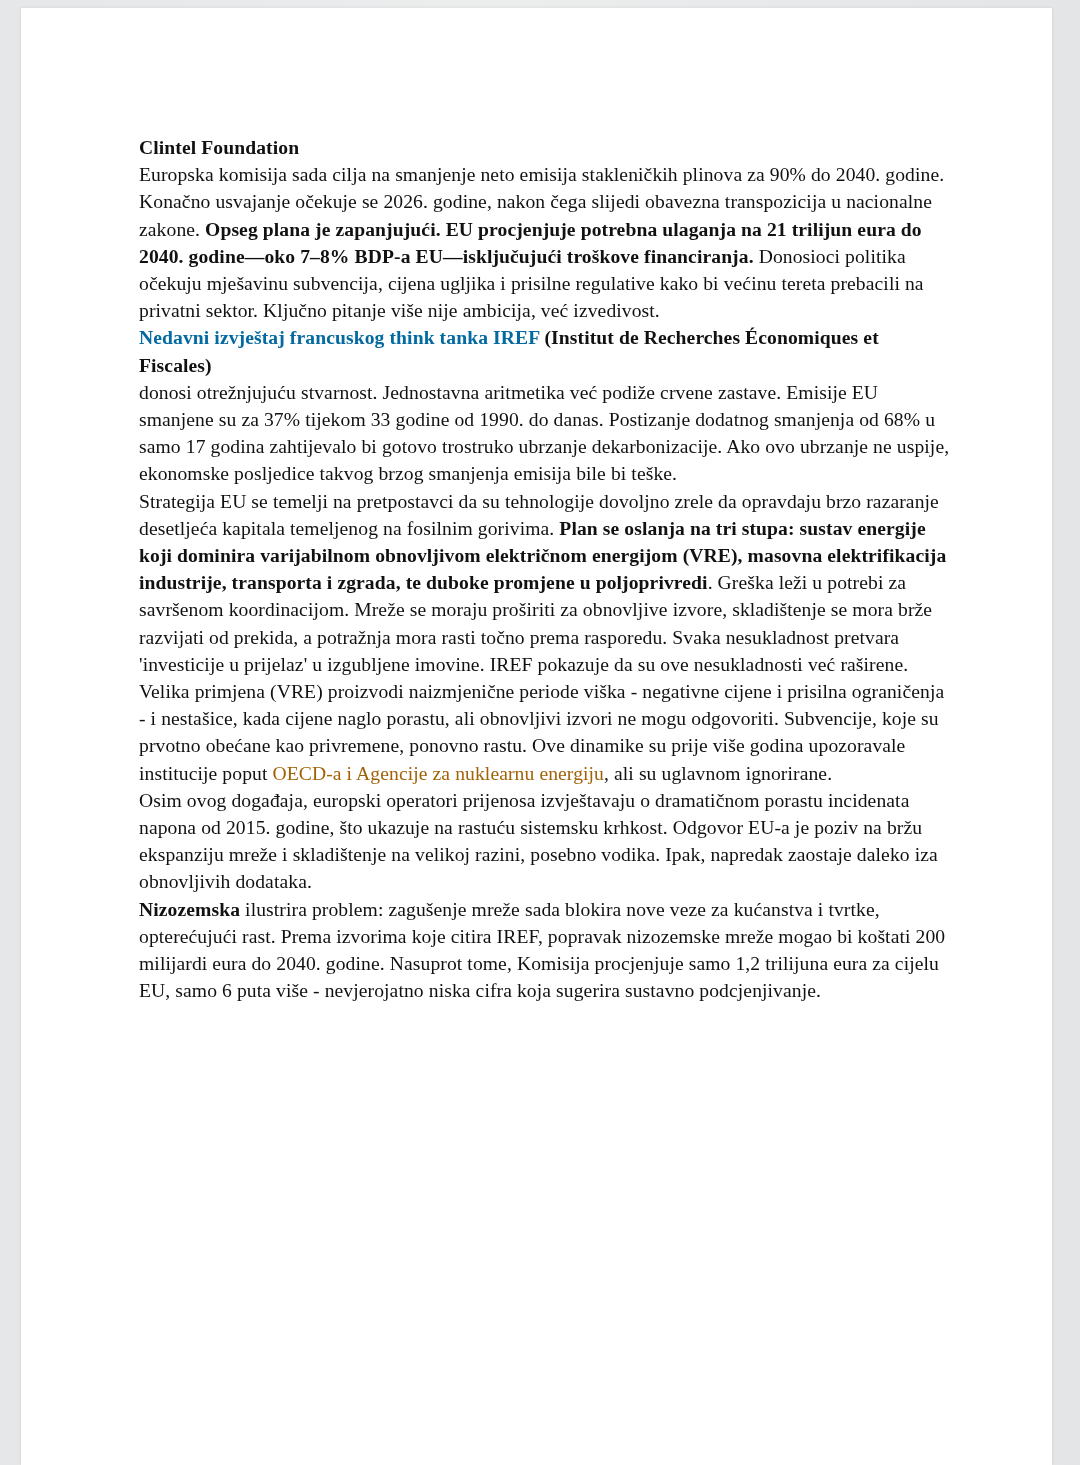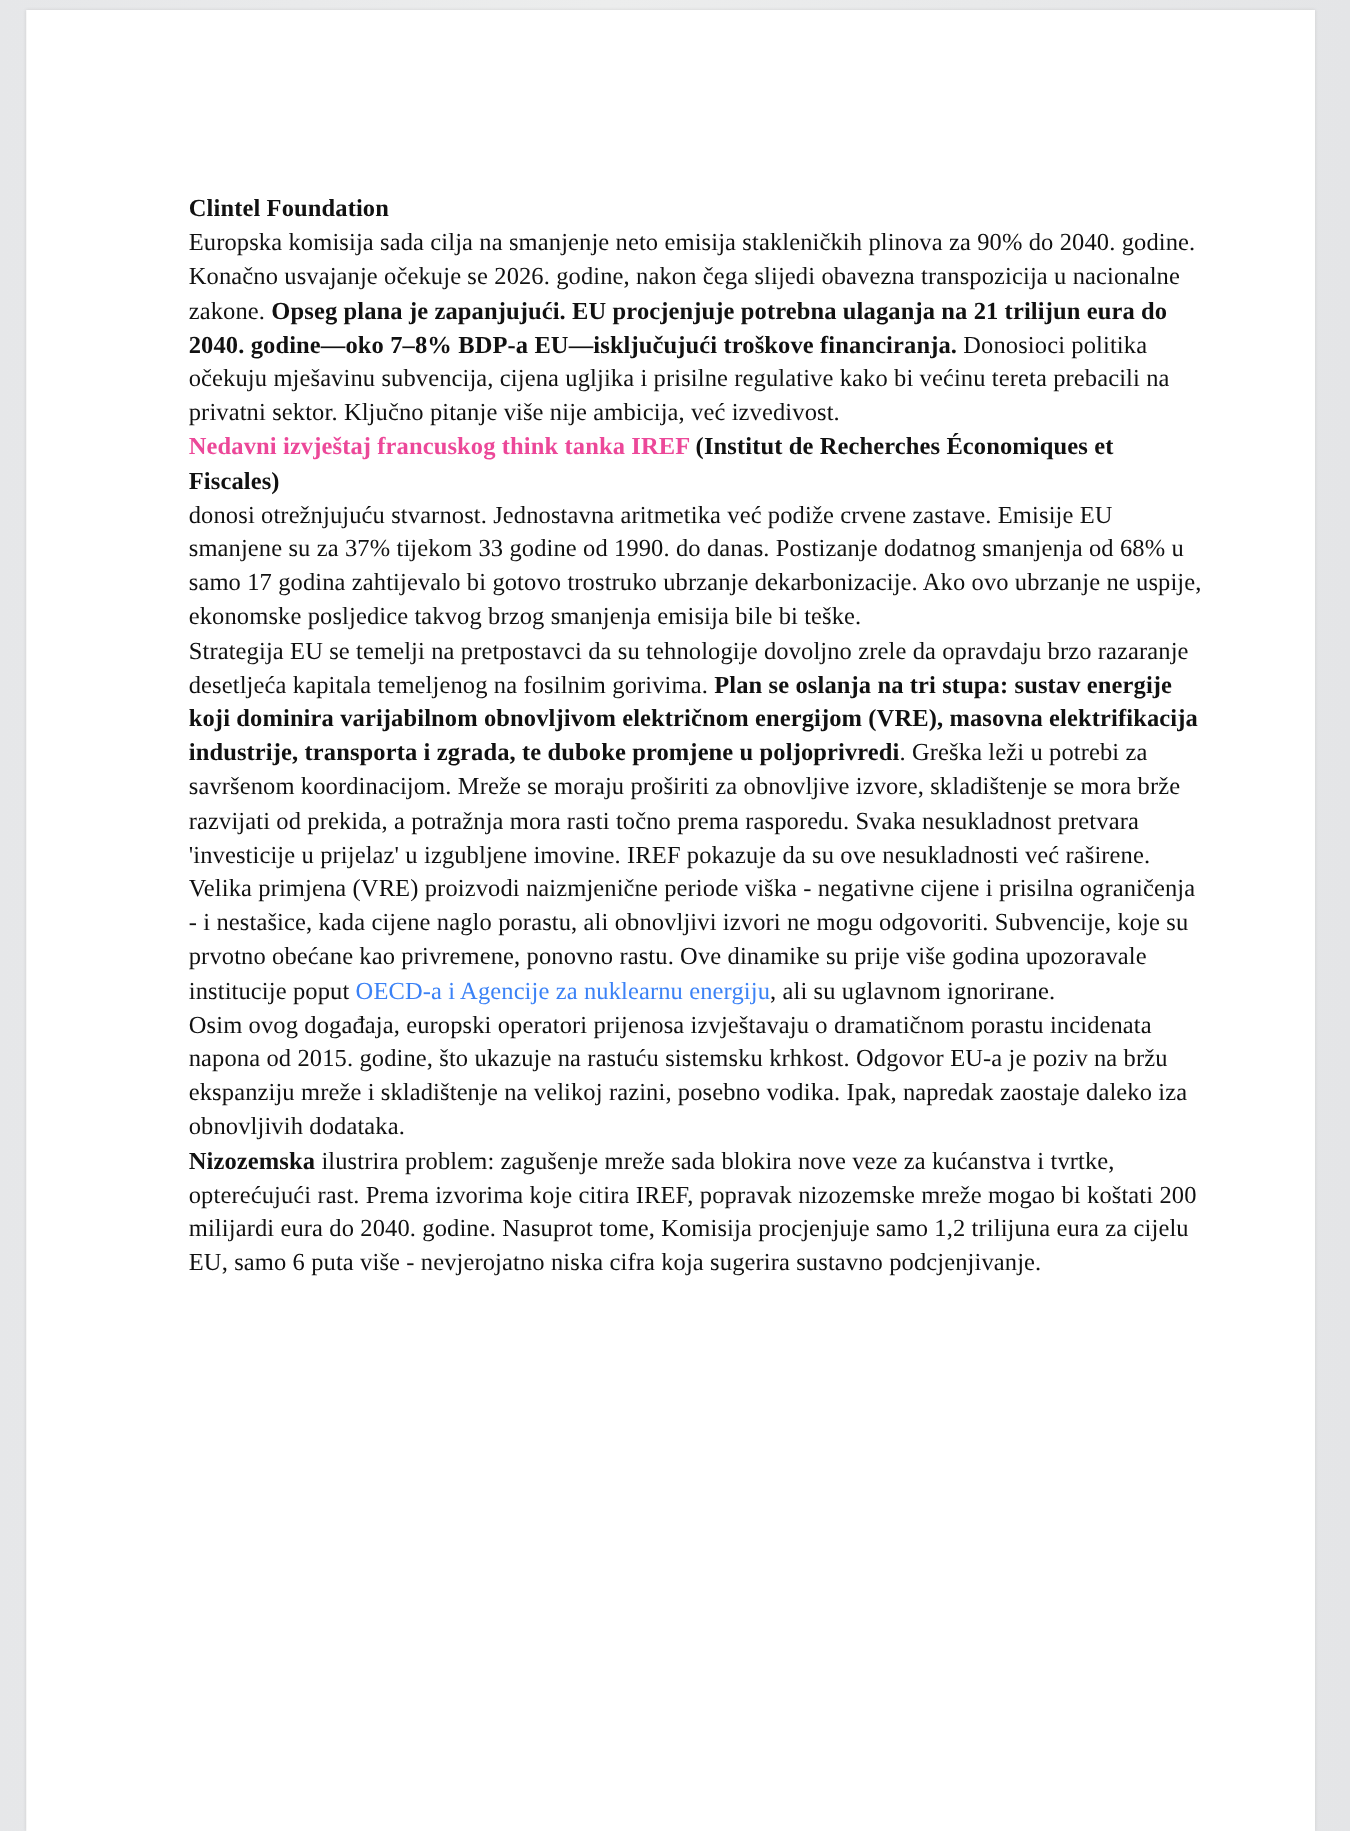--- a/index.html
+++ b/index.html
@@ -25,45 +25,44 @@
     position: absolute;
     left: 21px;
     top: 8px;
     width: 1031px;
     height: 1457px;
     background: #ffffff;
     box-shadow: 0 0 3px rgba(0,0,0,0.10);
   }
   #content {
     position: absolute;
-    left: 130px;
+    left: 118px;
     top: 126px;
     width: 812px;
-    margin-top: 20px;
   }
   .para {
     font-size: 19.6px;
     line-height: 27.2px;
     color: #111111;
     text-align: left;
     margin: 0;
     letter-spacing: 0.005em;
   }
   .para + .para {
     margin-top: 0;
   }
   .gap-block {
     margin-top: 23px;
   }
   .b { font-weight: bold; }
   .link {
-    color: #3b82f6;
+    color: #a16207;
   }
   .link-bold {
-    color: #ec4899;
+    color: #0369a1;
     font-weight: bold;
   }
 </style>
 </head>
 <body>
 
 <div id="page-shell">
   <div id="page">
     <div id="content">
 

